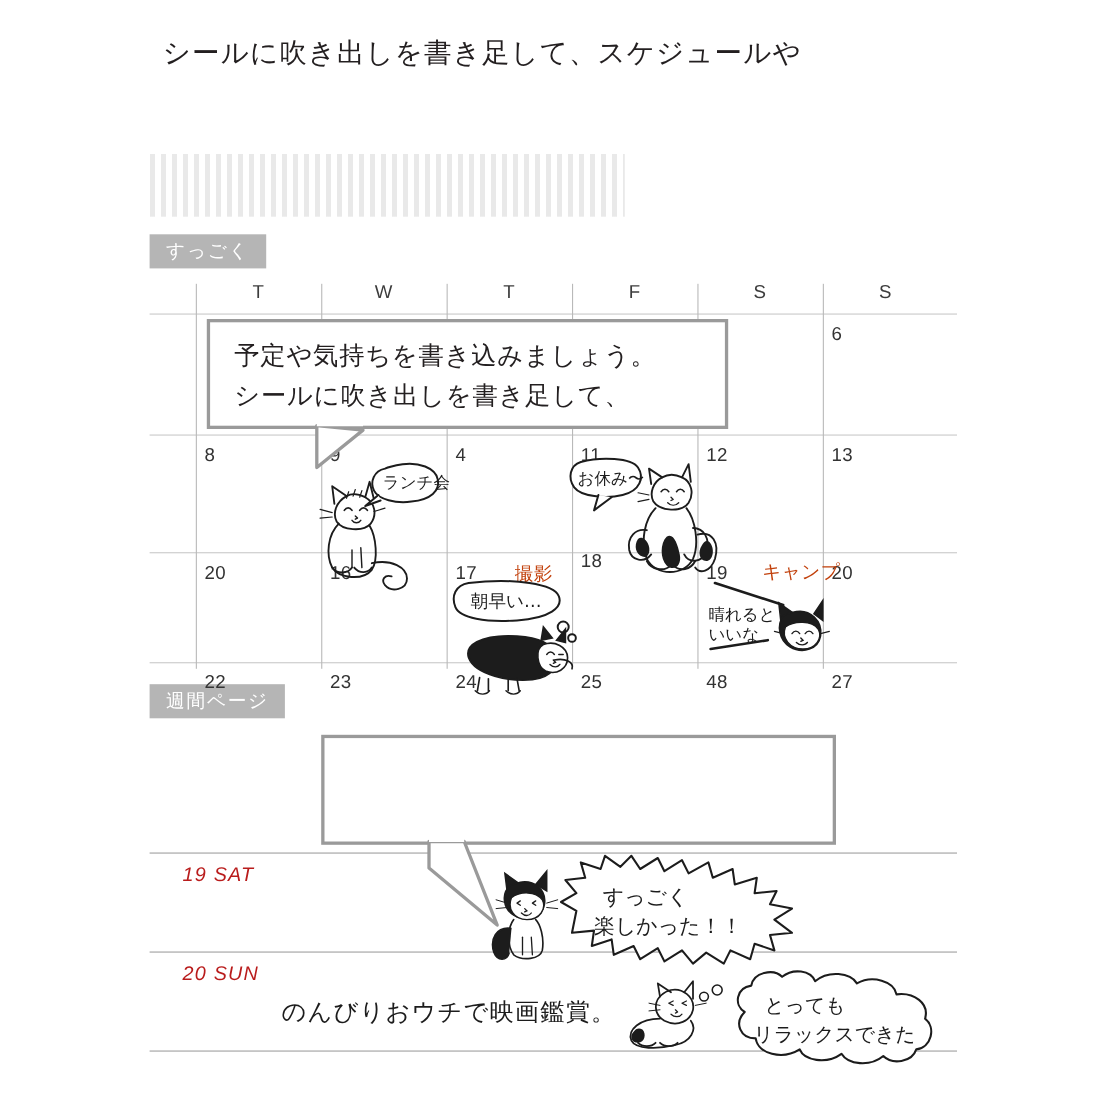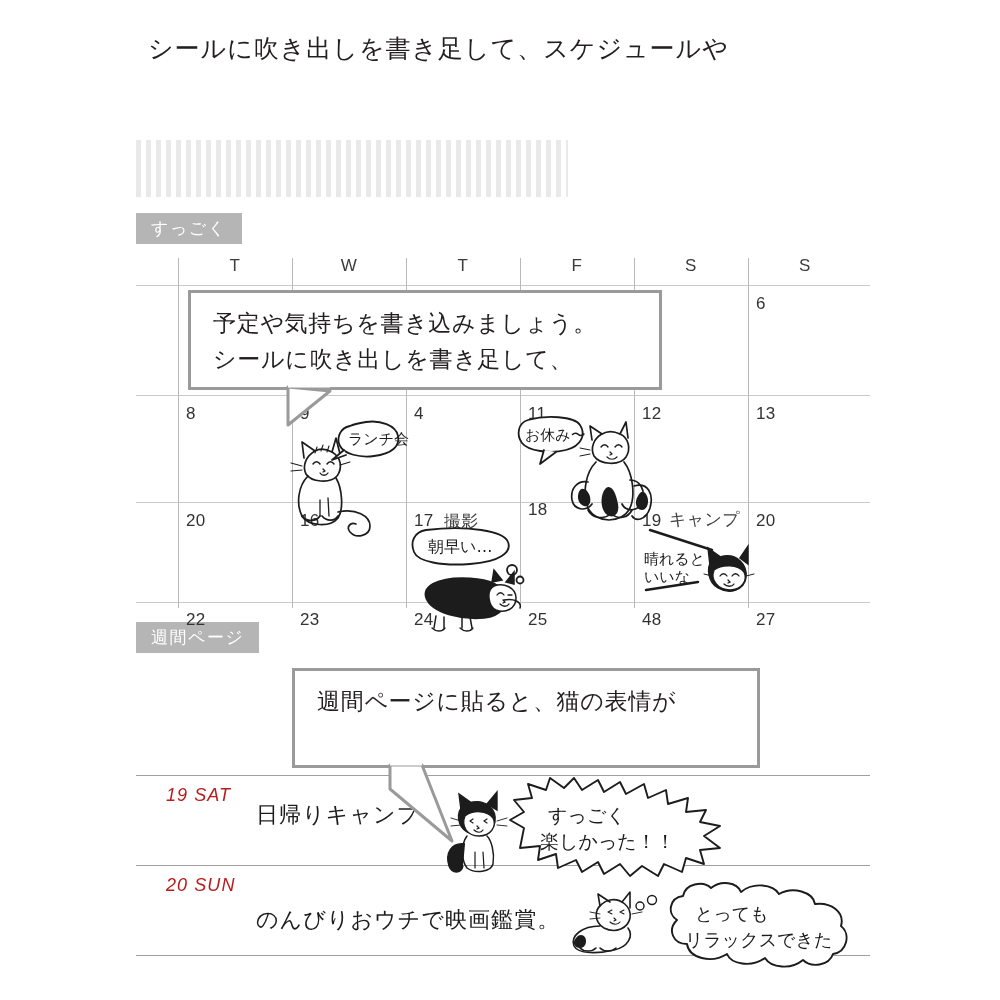--- a/index.html
+++ b/index.html
@@ -116,21 +116,22 @@
   .daycell {
     position: absolute;
     font-size: 17px;
     color: #333333;
     letter-spacing: .02em;
   }
 
   
   .hand {
     font-family: "DejaVu Sans", sans-serif;
-    color: #404040;
+    color: #c2410c;
+    margin-left: 24px;
   }
 
   
   .callout {
     position: absolute;
     background: #ffffff;
     border: 3px solid #9a9a9a;
     box-sizing: border-box;
     z-index: 40;
   }
@@ -395,21 +396,20 @@
 
   </div>
 
   <div id="weekly">
 
     <div class="wline" style="top:135px"></div>
     <div class="wline" style="top:225px"></div>
     <div class="wline" style="top:315px"></div>
 
     <div class="wdate" style="left:30px;  top:145px">19  SAT</div>
-    <div class="wtext" style="left:120px; top:160px">日帰りキャンプ</div>
 
     <svg style="position:absolute; left:307px; top:148px; width:76px; height:86px" viewBox="0 0 76 86">
       <g>
         <path d="M18,22 L16,6 L30,16 Z" fill="#1c1c1c" stroke="#1c1c1c" stroke-width="1.4"></path>
         <path d="M44,16 L54,4 L54,22 Z" fill="#1c1c1c" stroke="#1c1c1c" stroke-width="1.4"></path>
         <path d="M20,18 C13,24 14,38 24,44 C36,51 50,46 52,34 C54,20 42,12 30,14
                  C26,15 22,16 20,18 Z" fill="#1c1c1c" stroke="#1c1c1c" stroke-width="1.4"></path>
         <path d="M22,28 C30,22 44,22 50,30 C54,38 48,48 36,48 C24,48 18,38 22,28 Z" fill="#ffffff" stroke="#1c1c1c" stroke-width="1.3"></path>
       </g>
       <g fill="none" stroke="#1c1c1c" stroke-width="1.2" stroke-linecap="round">
@@ -471,21 +471,20 @@
       <path d="M26,40 C16,34 18,18 32,16 C34,4 52,0 60,8 C70,0 86,2 90,12
                C102,2 122,4 128,14 C142,6 162,12 164,24 C180,22 194,32 190,46
                C200,54 196,72 182,74 C178,86 160,88 152,80 C140,90 120,88 114,78
                C100,88 80,84 76,74 C60,84 38,78 36,64 C22,64 16,50 26,40 Z" fill="#ffffff" stroke="#1c1c1c" stroke-width="1.9" stroke-linejoin="round"></path>
       <text x="44" y="40" font-family="'DejaVu Sans',sans-serif" font-size="18" fill="#1c1c1c">とっても</text>
       <text x="34" y="66" font-family="'DejaVu Sans',sans-serif" font-size="18" fill="#1c1c1c">リラックスできた</text>
     </svg>
 
     <div class="callout" id="callout-weekly" style="left:156px; top:28px; width:468px; height:100px">
       <div class="ctext">
-        <span class="line">週間ページに貼ると、猫の表情が</span>
       </div>
     </div>
     <svg style="position:absolute; left:252px; top:123px; width:120px; height:86px; z-index:41" viewBox="0 0 120 86">
       <path d="M2,2 L2,26 L64,78 L34,2 Z" fill="#ffffff" stroke="#9a9a9a" stroke-width="3" stroke-linejoin="round"></path>
       <line x1="2" y1="0" x2="34" y2="0" stroke="#ffffff" stroke-width="5"></line>
     </svg>
 
   </div>
 
 </div>

